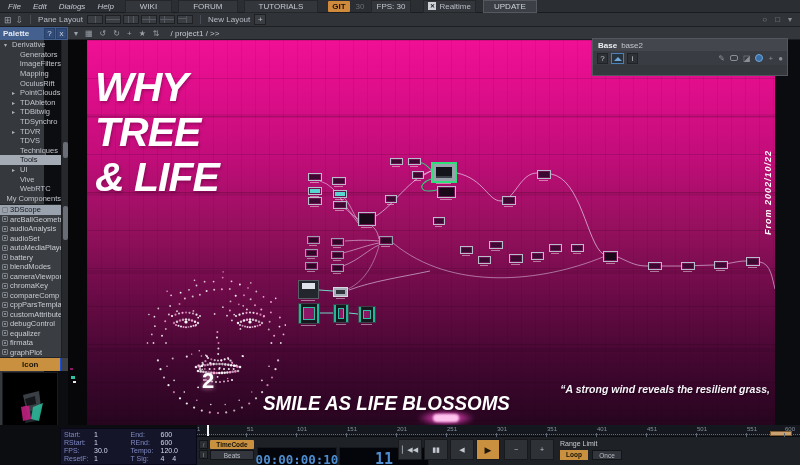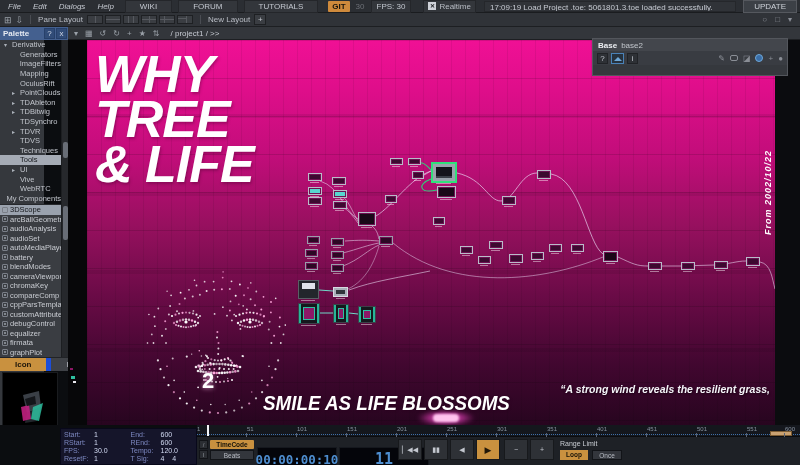--- a/index.html
+++ b/index.html
@@ -47,38 +47,38 @@
   .trow .tl{margin-left:2px;}
   .trow.sel{background:#a5abb5;color:#17191d;}
   .vscroll{position:absolute;left:61px;width:7px;background:#26282c;border-left:1px solid #1c1e21;}
   .vthumb{position:absolute;left:1px;width:5px;background:#686d76;border-radius:2px;}
   .complist{position:absolute;left:0;top:164px;width:61px;height:153px;overflow:hidden;background:#3a3d42;border-top:1px solid #26282c;}
   .crow{height:9.5px;display:flex;align-items:center;gap:2px;color:#c9ccd2;font-size:7.5px;white-space:nowrap;padding-left:2px;}
   .crow.sel{background:#9aa2ae;color:#16181c;}
   .cicon{width:6px;height:6px;border:1px solid #7a7f88;border-radius:1px;flex:none;position:relative;}
   .cicon::after{content:"";position:absolute;left:1px;top:1px;width:2px;height:2px;background:#9aa0a8;border-radius:50%;}
   .tabs{position:absolute;left:0;top:317px;width:68px;height:14px;display:flex;background:#2e3135;border-top:1px solid #212327;}
-  .tab{padding:2px 15px;background:#3f4247;color:#b8bcc4;border-right:5px solid #1d4ed8;}
+  .tab{padding:2px 22px;background:#3f4247;color:#b8bcc4;border-right:1px solid #1d4ed8;}
   .tab.on{background:#c9913f;color:#1c1509;font-weight:bold;}
   .preview{position:absolute;left:2px;top:332px;width:56px;height:71px;background:#000;border:1px solid #1a1c1f;}
   .sidebottom{position:absolute;left:0;top:403px;width:68px;height:22px;background:#0b0d10;}
 
   
   .gutter{position:absolute;left:68px;top:40px;width:19px;height:385px;background:#070709;}
   .speck{position:absolute;}
   .rightcol{position:absolute;left:775px;top:40px;width:25px;height:385px;background:#0b0c0f;}
 
   
   .canvas{position:absolute;left:87px;top:40px;width:688px;height:385px;overflow:hidden;
     background:linear-gradient(180deg,#f01095 0%,#e00e8b 12%,#c20d7a 30%,#97105f 48%,#6b0b47 66%,#420730 84%,#27051f 100%);}
   .canvas::before{content:"";position:absolute;inset:0;pointer-events:none;background-image:
     repeating-linear-gradient(to right,rgba(0,0,0,.07) 0 1px,transparent 1px 14px),
     repeating-linear-gradient(to bottom,rgba(0,0,0,.13) 0 1px,transparent 1px 38px),
     repeating-linear-gradient(to bottom,transparent 0 74px,rgba(0,0,0,.08) 74px 78px);}
-  .bigtitle{position:absolute;left:8px;top:12px;font-size:52px;line-height:45px;font-weight:bold;font-style:italic;
+  .bigtitle{position:absolute;left:8px;top:25px;font-size:41px;line-height:45px;font-weight:bold;font-style:italic;
             color:#fff;letter-spacing:-1px;text-shadow:1px 2px 3px rgba(60,0,40,.35);}
   .wires{position:absolute;inset:0;pointer-events:none;}
   .node{position:absolute;border:1px solid #b9bcc9;background:#6e1152;}
   .node i{position:absolute;inset:1px;display:block;background:#3c0a30;}
   .node::after{content:"";position:absolute;left:12%;width:72%;bottom:-3px;height:1px;background:rgba(255,255,255,.45);}
   .node.cyan i{background:#57d7cf;}
   .node.screen i{background:#190818;}
   .node.dk{border-color:#9a9dab;}.node.dk i{background:#2c0824;}
   .node.sel{border:2px solid #2fe07a;background:#9aa2ac;}.node.sel i{inset:3px;background:#14141c;box-shadow:inset 0 -2px 0 #3a3f48;}
   .node.white{border-color:#5a5e66;background:#23262c;}.node.white i{inset:2px 3px 9px 3px;background:#dfe2ea;}
@@ -158,21 +158,20 @@
     <span class="mlink">WIKI</span>
     <span class="mlink">FORUM</span>
     <span class="mlink">TUTORIALS</span>
     <span class="git">GIT</span>
     <span class="gitbadge">30</span>
     <span class="fpsbox">FPS:  30</span>
     <span class="rt">
       <span class="rtbox">✕</span>
       <span>Realtime</span>
     </span>
-    <span class="status">17:09:19 Load Project .toe: 5061801.3.toe loaded successfully.</span>
     <span class="updatebtn">UPDATE</span>
   </div>
 
   <div class="layoutbar">
     <span class="lb-icon">⊞</span>
     <span class="lb-icon">⇩</span>
     <span class="vsep"></span>
     <span class="lbl">Pane Layout</span>
     <span id="presets" style="display:flex;gap:2px;">
         <span class="preset" style="background: linear-gradient(rgb(86, 89, 95) 0px, rgb(86, 89, 95) 0px) 50% 0px / 1px 100% no-repeat, rgb(58, 61, 66);"></span>

